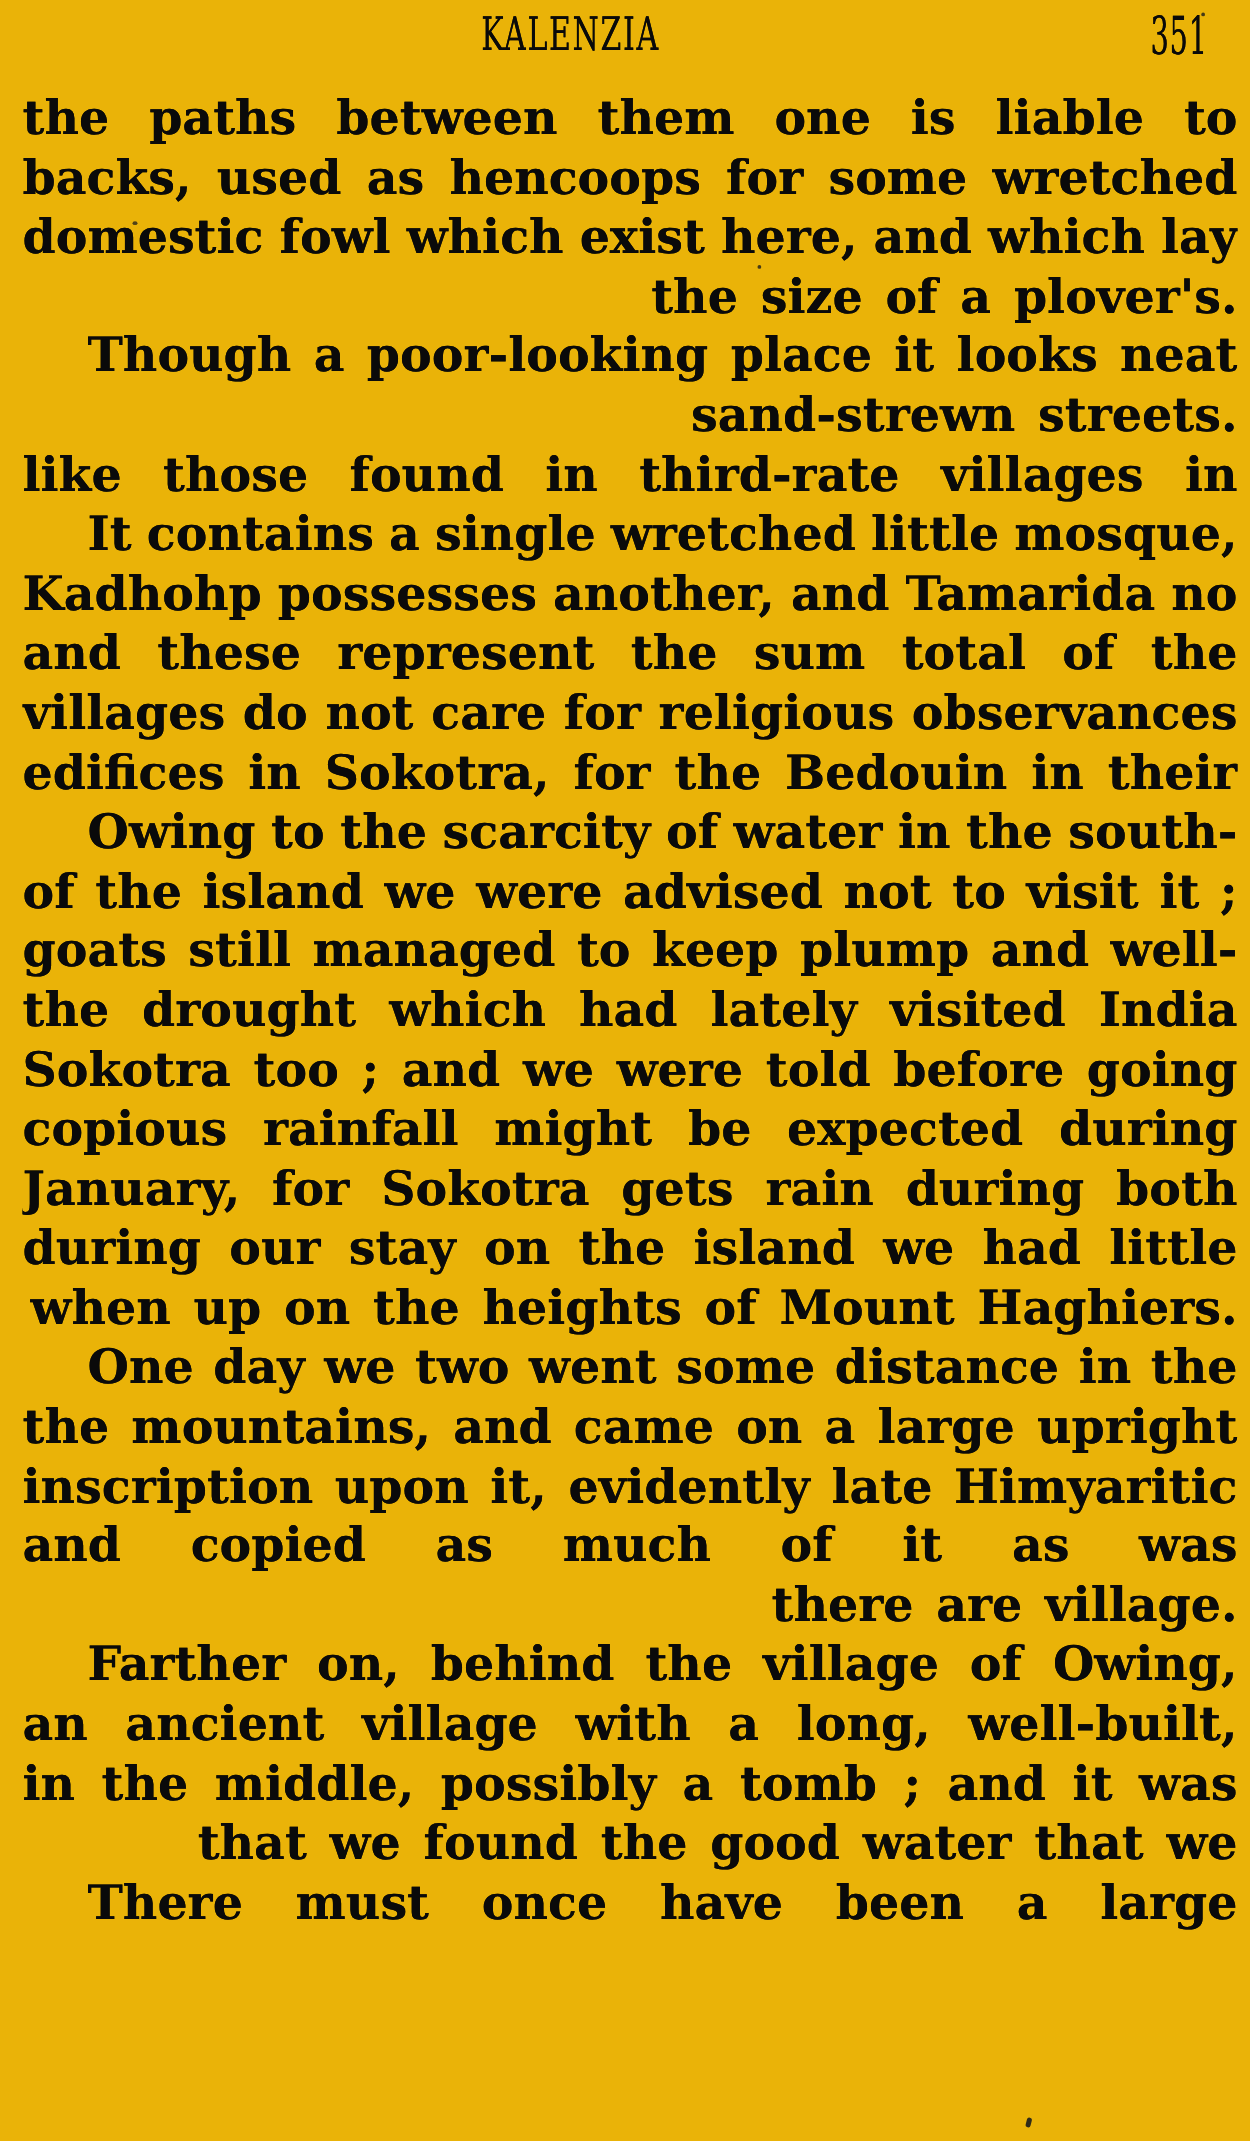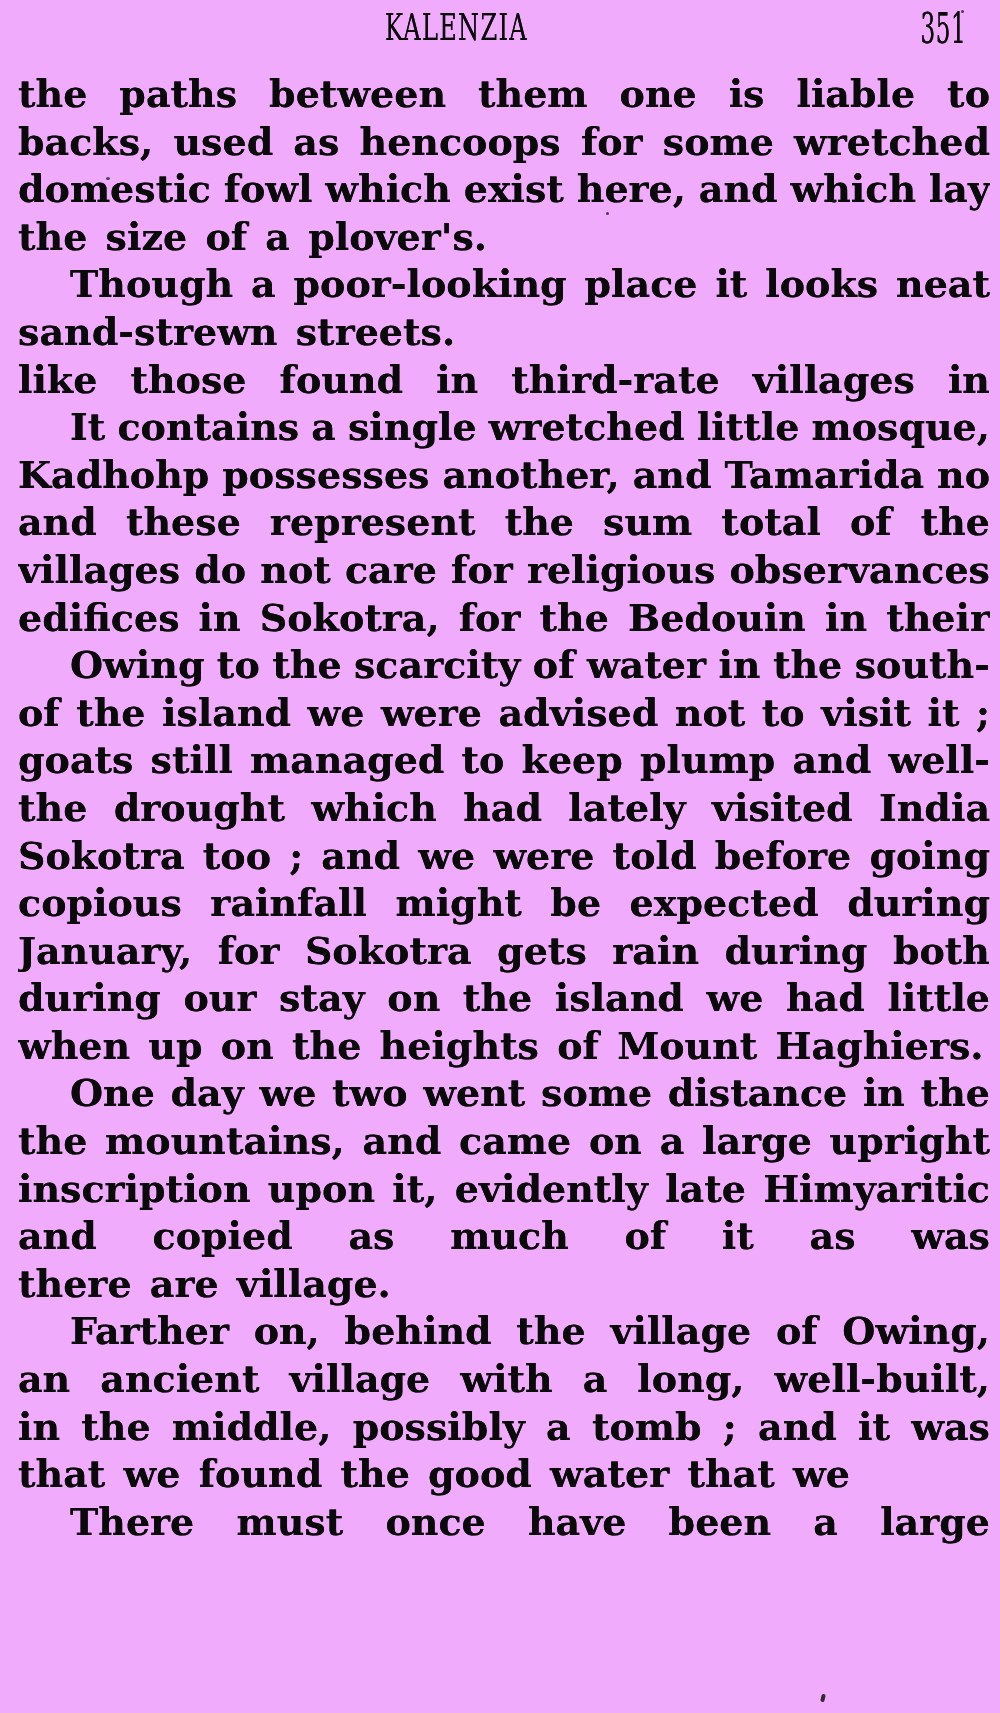--- a/index.html
+++ b/index.html
@@ -1,19 +1,19 @@
 <!DOCTYPE html>
 <html><head>
 <meta charset="utf-8">
 <style>
   html,body{margin:0;padding:0;background:#e8e8e8;}
   .page{
     position:relative;
     width:1000px;height:1713px;
-    background:#f0abfc;
+    background:#eab308;
     font-family:"DejaVu Serif", serif;
     color:#0a0a0a;
     overflow:hidden;
     text-shadow:0 0 0.5px rgba(0,0,0,0.85);
   }
   
   .running-header{position:absolute;left:18px;top:0;width:972px;height:70px;}
   .running-head{
     position:absolute;left:367px;top:6px;
     font-size:37px;letter-spacing:2px;
@@ -26,21 +26,21 @@
     transform:scaleX(0.55);transform-origin:right top;
     white-space:nowrap;
   }
   
   .body-text{
     position:absolute;left:18px;top:70px;width:972px;
     font-size:38px;line-height:47.6px;font-weight:bold;
   }
   .line{height:47.6px;overflow:hidden;}
   .j{text-align:justify;text-align-last:justify;word-spacing:-1.5px;}
-  .e{text-align:left;word-spacing:5px;}
+  .e{text-align:right;word-spacing:5px;}
   .ind{text-indent:52px;}
   
   .ink-blot{
     display:inline-block;
     width:38px;height:21px;
     background:#000;
     border-radius:6px 10px 7px 9px;
     transform:skewX(-12deg);
     vertical-align:1px;
     margin:0 1px;

